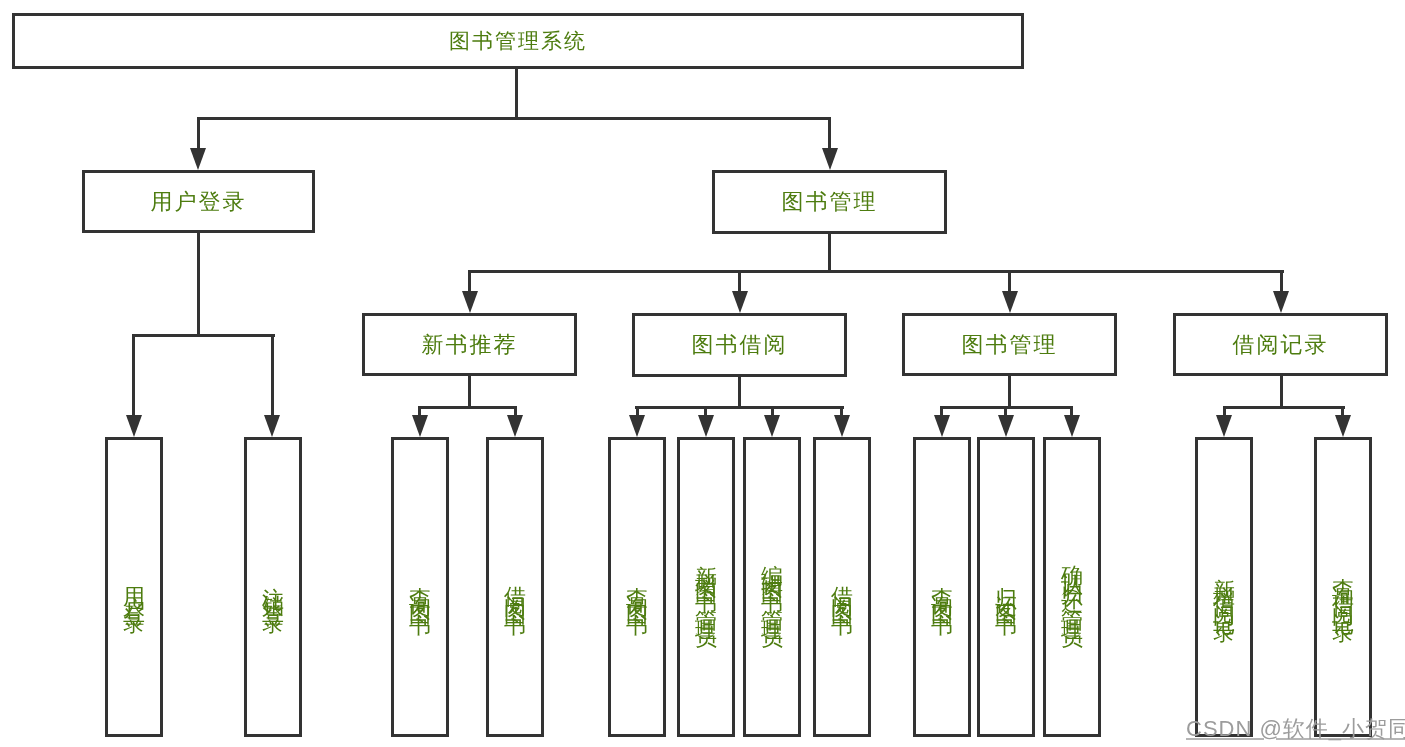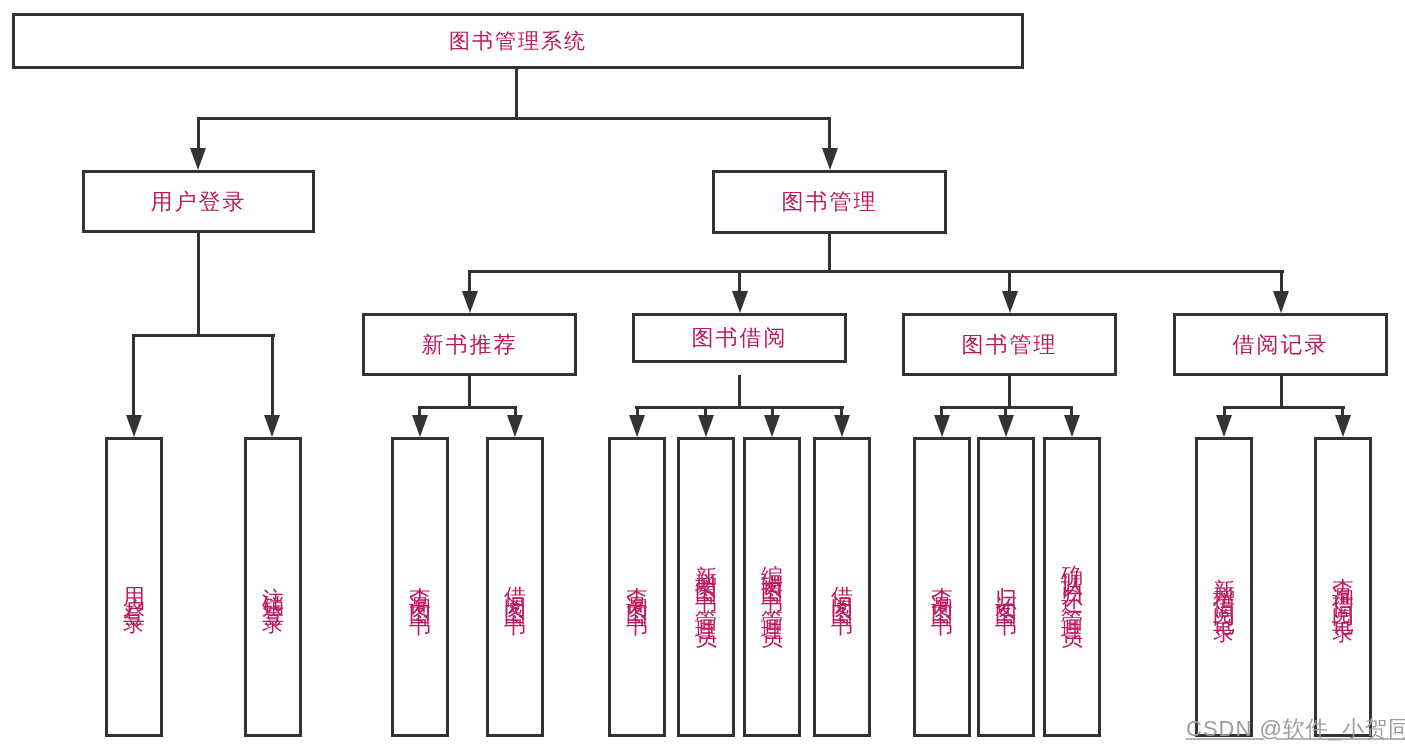--- a/index.html
+++ b/index.html
@@ -9,21 +9,21 @@
 
   
   .vline{position:absolute;width:3px;background:#333333;}
   .hline{position:absolute;height:3px;background:#333333;}
   .arrow{position:absolute;width:0;height:0;
          border-left:8px solid transparent;border-right:8px solid transparent;
          border-top:22px solid #333333;}
 
   
   .box{position:absolute;box-sizing:border-box;background:#ffffff;
-       border:3px solid #333333;color:#be185d;
+       border:3px solid #333333;color:#4d7c0f;
        display:flex;align-items:center;justify-content:center;text-align:center;}
   .box-h{font-size:22px;letter-spacing:2px;white-space:nowrap;}
   .box-root{font-size:21px;}
   .box-v{width:58px;height:300px;}
   .box-v .vtext{writing-mode:vertical-rl;text-orientation:mixed;
        font-size:22px;letter-spacing:9px;line-height:1;white-space:nowrap;}
 
   .watermark{position:absolute;font-size:22px;letter-spacing:1px;
        color:#9c9c9c;text-decoration:underline;
        text-decoration-color:#b5b5b5;white-space:nowrap;z-index:20;}
@@ -99,21 +99,21 @@
   <div class="box box-h" style="left:82px;top:170px;width:233px;height:63px;">
     <span>用户登录</span>
   </div>
   <div class="box box-h" style="left:712px;top:170px;width:235px;height:64px;">
     <span>图书管理</span>
   </div>
 
   <div class="box box-h" style="left:362px;top:313px;width:215px;height:63px;">
     <span>新书推荐</span>
   </div>
-  <div class="box box-h" style="left:632px;top:313px;width:215px;height:50px;">
+  <div class="box box-h" style="left:632px;top:313px;width:215px;height:64px;">
     <span>图书借阅</span>
   </div>
   <div class="box box-h" style="left:902px;top:313px;width:215px;height:63px;">
     <span>图书管理</span>
   </div>
   <div class="box box-h" style="left:1173px;top:313px;width:215px;height:63px;">
     <span>借阅记录</span>
   </div>
 
   <div class="box box-v" style="left:105px;top:437px;">

